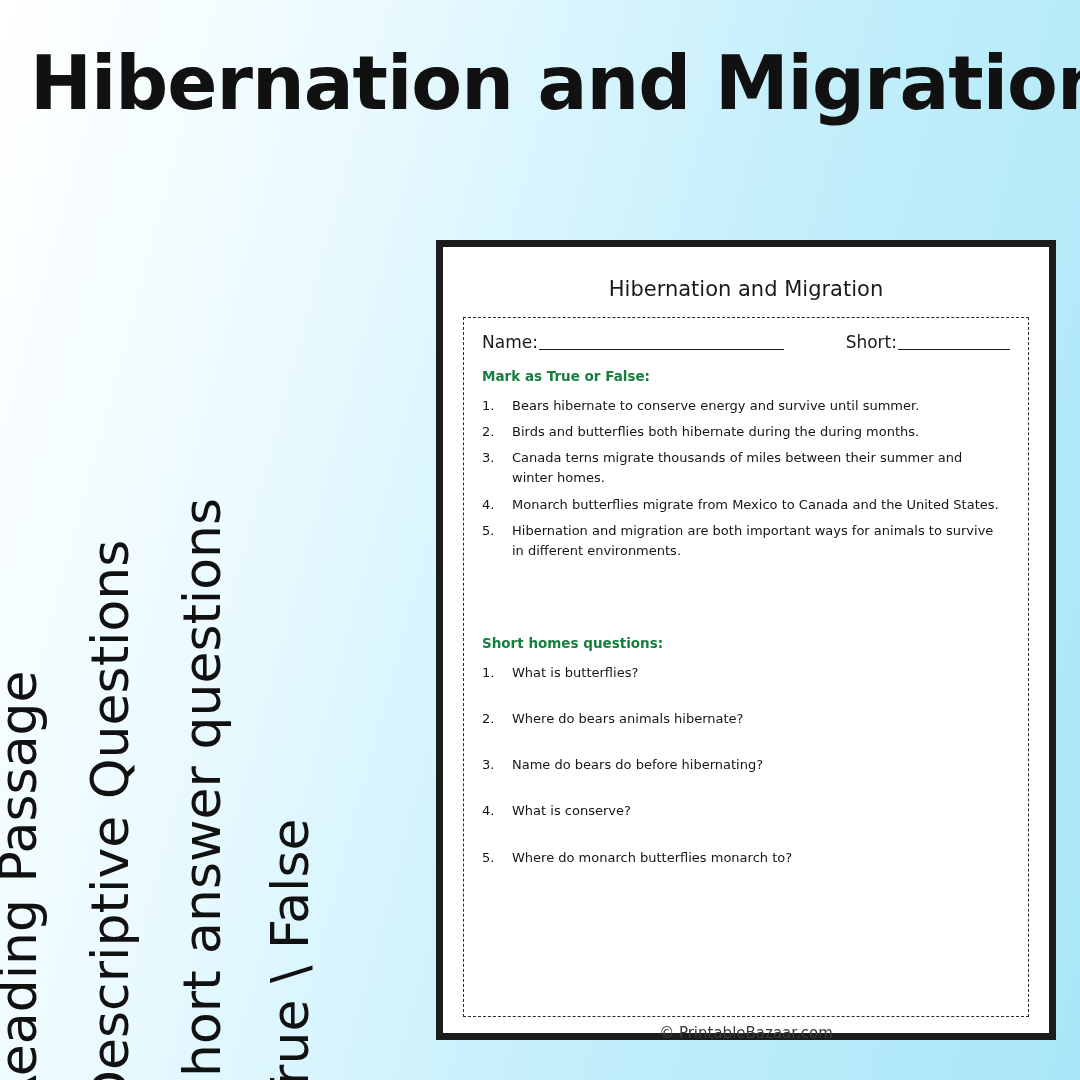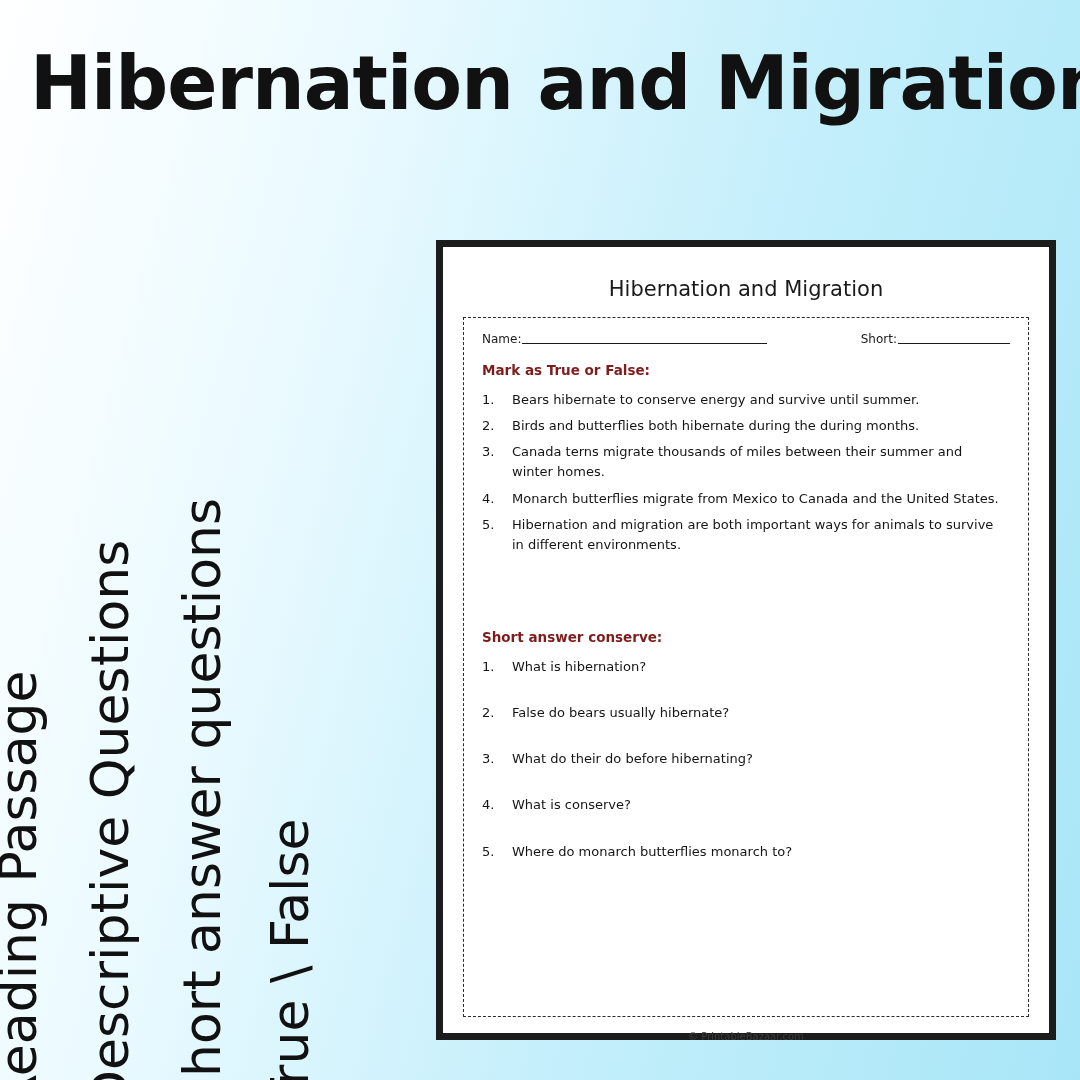--- a/index.html
+++ b/index.html
@@ -69,35 +69,35 @@
     height: 700px;
     padding: 14px 16px 10px 16px;
     position: relative;
   }
 
   
   #namedate-row {
     display: flex;
     justify-content: space-between;
     align-items: flex-end;
-    font-size: 12px;
+    font-size: 17px;
     color: #1a1a1a;
     margin-bottom: 16px;
     padding: 0 2px;
   }
   .field { display: flex; align-items: flex-end; white-space: nowrap; }
   .field .lbl { margin-right: 1px; }
   .field .rule { display: inline-block; }
   #name-rule { width: 245px; border-bottom: 1.4px solid #1a1a1a; height: 0; margin-bottom: 2px; }
   #date-rule { width: 112px; border-bottom: 1.4px solid #1a1a1a; height: 0; margin-bottom: 2px; }
 
   .section-head {
     font-size: 13.5px;
     font-weight: 700;
-    color: #7f1d1d;
+    color: #15803d;
     margin: 5px 0 12px 2px;
     font-family: "DejaVu Sans", sans-serif;
   }
 
   ol.qlist {
     list-style: none;
     margin: 0;
     padding: 0 6px 0 2px;
   }
   ol.qlist li {
@@ -118,21 +118,21 @@
 
   #short-head { margin-top: 74px; }
   #sa-list li { margin-bottom: 26px; }
 
   #credit {
     position: absolute;
     left: 0;
     right: 0;
     bottom: -26px;
     text-align: center;
-    font-size: 10px;
+    font-size: 15px;
     color: #3a3a3a;
   }
 </style>
 </head>
 <body>
 
 <div id="main-title">Hibernation and Migration</div>
 
 <div class="feature-label" id="feature-0">Reading Passage</div>
 <div class="feature-label" id="feature-1">Descriptive Questions</div>
@@ -173,34 +173,34 @@
       <li>
         <span class="num">4.</span>
         <span class="txt">Monarch butterflies migrate from Mexico to Canada and the United States.</span>
       </li>
       <li>
         <span class="num">5.</span>
         <span class="txt">Hibernation and migration are both important ways for animals to survive in different environments.</span>
       </li>
     </ol>
 
-    <div class="section-head" id="short-head">Short answer conserve:</div>
+    <div class="section-head" id="short-head">Short homes questions:</div>
 
     <ol class="qlist" id="sa-list">
       <li>
         <span class="num">1.</span>
-        <span class="txt">What is hibernation?</span>
+        <span class="txt">What is butterflies?</span>
       </li>
       <li>
         <span class="num">2.</span>
-        <span class="txt">False do bears usually hibernate?</span>
+        <span class="txt">Where do bears animals hibernate?</span>
       </li>
       <li>
         <span class="num">3.</span>
-        <span class="txt">What do their do before hibernating?</span>
+        <span class="txt">Name do bears do before hibernating?</span>
       </li>
       <li>
         <span class="num">4.</span>
         <span class="txt">What is conserve?</span>
       </li>
       <li>
         <span class="num">5.</span>
         <span class="txt">Where do monarch butterflies monarch to?</span>
       </li>
     </ol>

